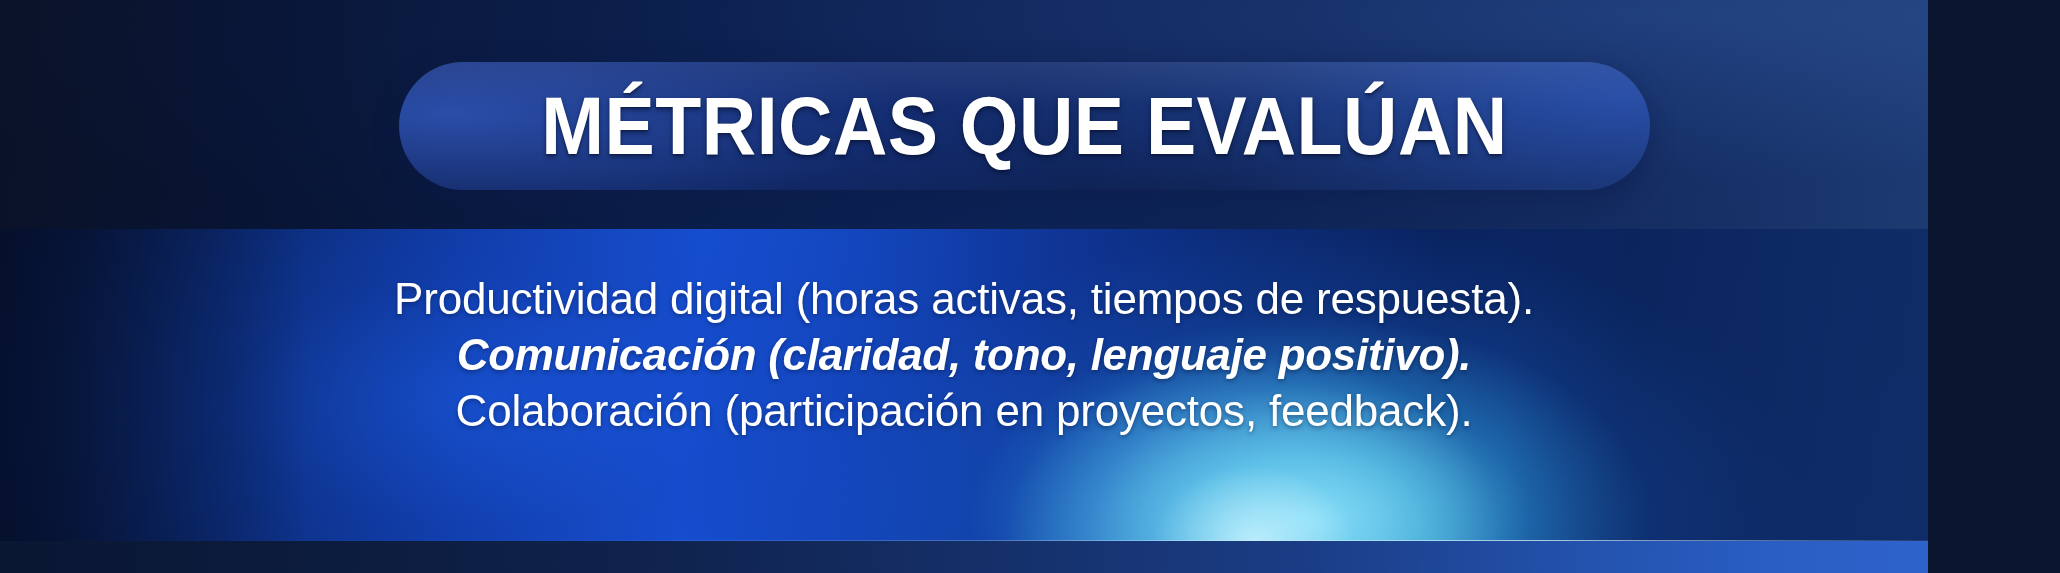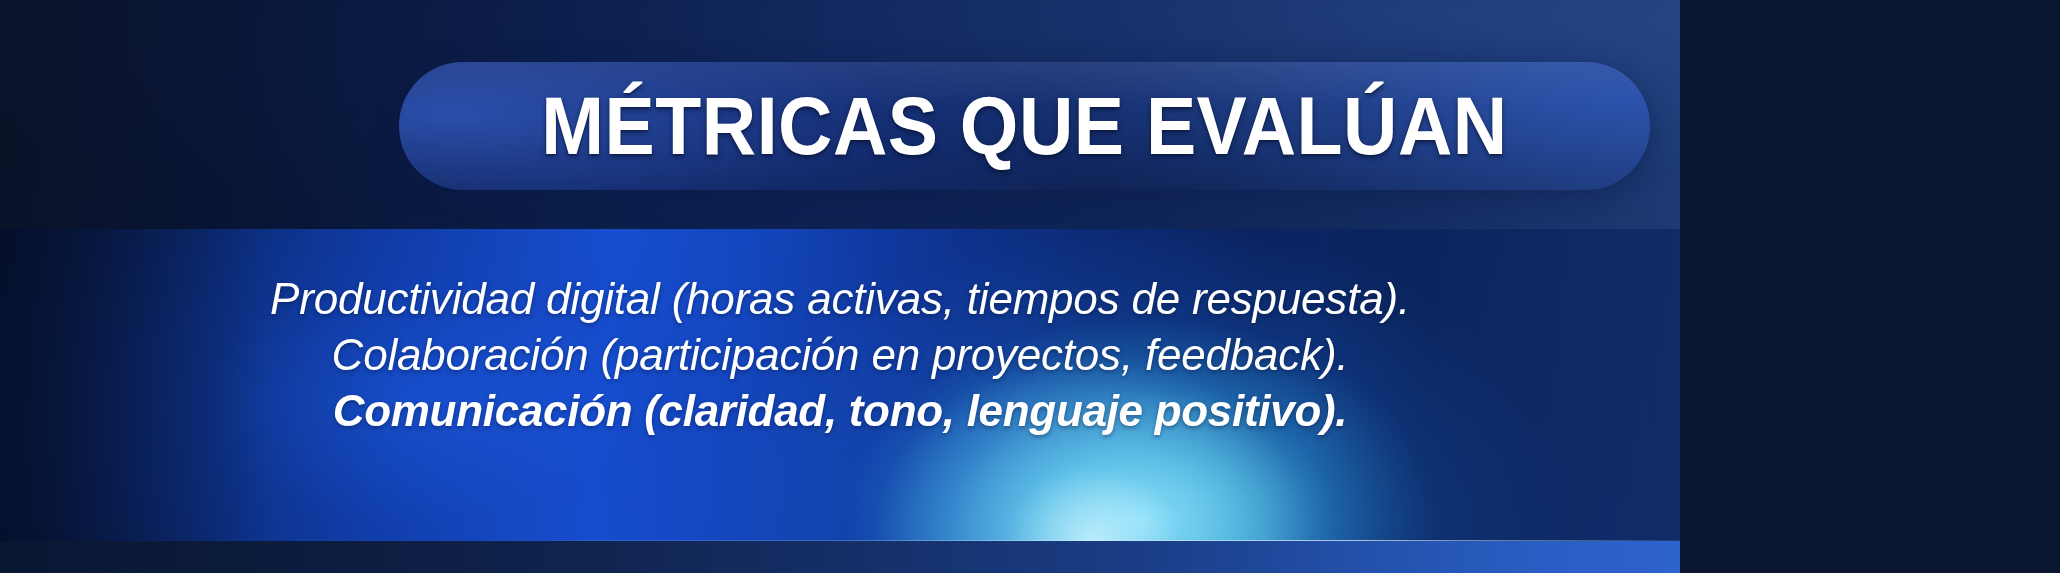--- a/index.html
+++ b/index.html
@@ -8,21 +8,21 @@
     padding: 0;
     background: #0a1630;
   }
   body {
     font-family: "Liberation Sans", sans-serif;
     -webkit-font-smoothing: antialiased;
   }
 
   .slide {
     position: relative;
-    width: 1680px;
+    width: 1928px;
     height: 573px;
     overflow: hidden;
     background: #0a1631;
   }
 
   
   .band-top {
     position: absolute;
     left: 0;
     top: 0;
@@ -237,21 +237,20 @@
     color: #ffffff;
     font-family: "Liberation Sans", sans-serif;
     font-size: 44px;
     line-height: 56px;
     white-space: nowrap;
     text-shadow: 0 2px 4px rgba(6,18,52,0.42);
   }
   .body-line.regular {
     font-weight: 400;
     letter-spacing: -0.2px;
-    font-style: italic;
   }
   .body-line.bolditalic {
     font-weight: 700;
     font-style: italic;
     letter-spacing: -0.3px;
   }
 </style>
 </head>
 <body>
 
@@ -269,17 +268,17 @@
 
   <div class="hairline"></div>
   <div class="band-bottom"></div>
 
   <div class="title-pill">
     <span class="title-text">MÉTRICAS QUE EVALÚAN</span>
   </div>
 
   <div class="body-block">
     <div class="body-line regular">Productividad digital (horas activas, tiempos de respuesta).</div>
+    <div class="body-line bolditalic">Comunicación (claridad, tono, lenguaje positivo).</div>
     <div class="body-line regular">Colaboración (participación en proyectos, feedback).</div>
-    <div class="body-line bolditalic">Comunicación (claridad, tono, lenguaje positivo).</div>
   </div>
 
 </div>
 
 </body></html>

